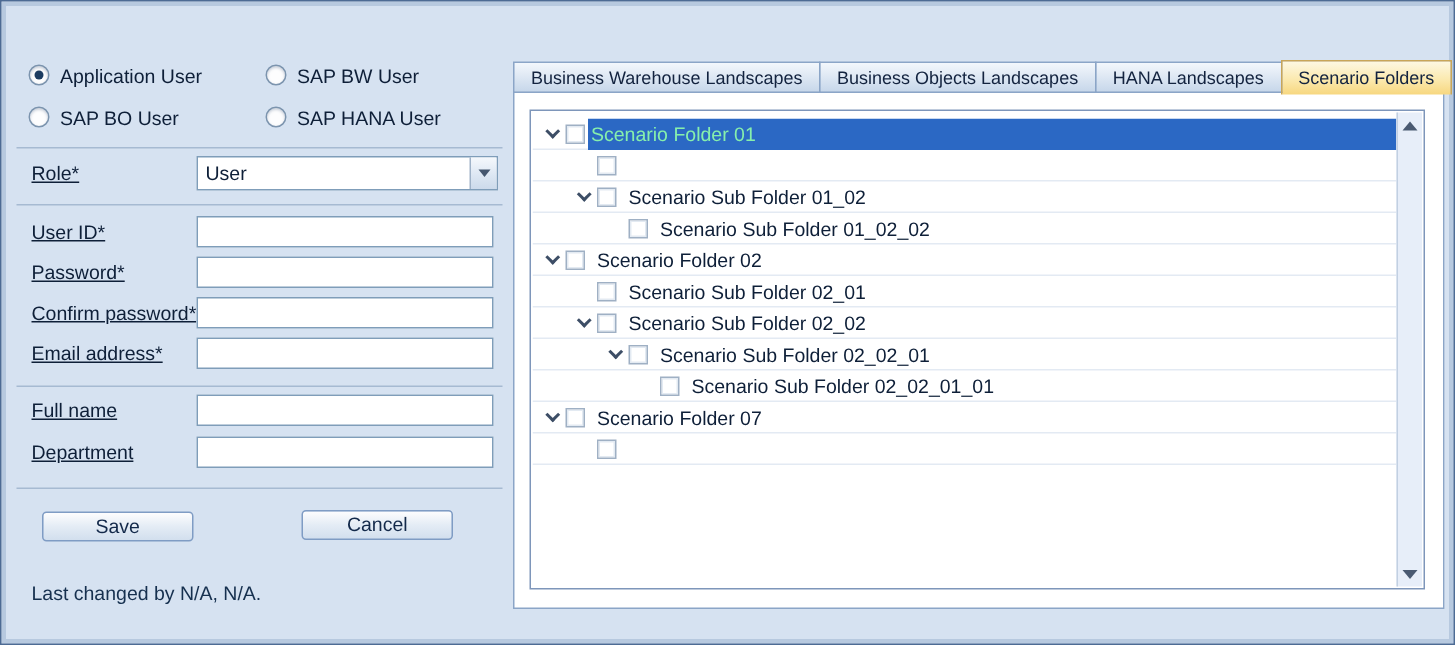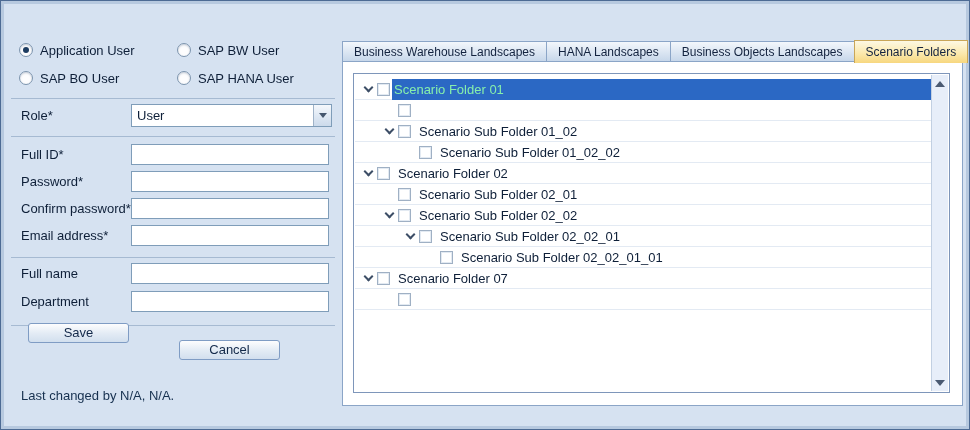--- a/index.html
+++ b/index.html
@@ -21,21 +21,21 @@
   .wc-restore::before{content:"";position:absolute;left:5px;top:5px;width:3px;height:2px;background:#b7c6dc;z-index:1;}
   .wc-close::before,.wc-close::after{content:"";position:absolute;left:1px;top:5px;width:13px;height:2.5px;background:#b7c6dc;border-radius:1px;}
   .wc-close::before{transform:rotate(45deg);}
   .wc-close::after{transform:rotate(-45deg);}
   
   .uopt{position:absolute;display:flex;align-items:center;gap:7px;height:16px;cursor:default;}
   .radio{width:14px;height:14px;border-radius:50%;background:#fdfdfe;border:1px solid #7c94ae;
     position:relative;flex:0 0 auto;box-shadow:inset 0 1px 2px rgba(90,110,140,.35);}
   .uopt.on .radio::after{content:"";position:absolute;left:3px;top:3px;width:6px;height:6px;border-radius:50%;background:#1d3c61;}
   .sep{position:absolute;left:10px;width:324px;height:1px;background:#a6bad2;}
-  .flabel{position:absolute;left:20px;height:21px;line-height:21px;white-space:nowrap;}
+  .flabel{position:absolute;left:20px;height:21px;line-height:21px;white-space:nowrap;text-decoration:underline;}
   .tinput{position:absolute;left:130px;width:198px;height:21px;border:1px solid #7f9db9;background:#fff;
     font-family:"Liberation Sans",sans-serif;font-size:13px;padding:0 4px;color:#0e1f38;}
   .combo{position:absolute;left:130px;top:103px;width:201px;height:23px;border:1px solid #7f9db9;background:#fff;
     display:flex;align-items:stretch;}
   .combo-val{flex:1;padding:0 5px;line-height:21px;}
   .combo-btn{width:18px;border-left:1px solid #9fb2c8;background:linear-gradient(#f5f8fc,#dde7f3 55%,#ccdaeb);
     display:flex;align-items:center;justify-content:center;cursor:pointer;}
   .tri-down{width:0;height:0;border-left:4px solid transparent;border-right:4px solid transparent;border-top:5px solid #44566e;}
   .btn{position:absolute;height:20px;width:101px;border:1px solid #7f9cc4;border-radius:3px;
     background:linear-gradient(#fdfdfe,#e4ecf5 50%,#d2dfee);font-family:"Liberation Sans",sans-serif;
@@ -96,47 +96,47 @@
   <span class="flabel" style="top:104px;">Role*</span>
   <div class="combo">
     <span class="combo-val">User</span>
     <span class="combo-btn">
         <span class="tri-down"></span>
       </span>
   </div>
 
   <div class="sep" style="top:135px;"></div>
 
-  <span class="flabel" style="top:143px;">Full ID*</span>
+  <span class="flabel" style="top:143px;">User ID*</span>
   <input class="tinput" style="top: 143px;" value="">
   <span class="flabel" style="top:170px;">Password*</span>
   <input class="tinput" style="top: 170px;" value="">
   <span class="flabel" style="top:197px;">Confirm password*</span>
   <input class="tinput" style="top: 197px;" value="">
   <span class="flabel" style="top:224px;">Email address*</span>
   <input class="tinput" style="top: 224px;" value="">
 
   <div class="sep" style="top:256px;"></div>
 
   <span class="flabel" style="top:262px;">Full name</span>
   <input class="tinput" style="top: 262px;" value="">
   <span class="flabel" style="top:290px;">Department</span>
   <input class="tinput" style="top: 290px;" value="">
 
   <div class="sep" style="top:324px;"></div>
 
-  <button class="btn" style="left:27px;top:322px;">Save</button>
-  <button class="btn" style="left:178px;top:339px;">Cancel</button>
+  <button class="btn" style="left:27px;top:340px;">Save</button>
+  <button class="btn" style="left:200px;top:339px;">Cancel</button>
 
   <div class="footer-note">Last changed by N/A, N/A.</div>
 
   <div class="tabbar">
     <div class="tab">Business Warehouse Landscapes</div>
+    <div class="tab">Business Objects Landscapes</div>
     <div class="tab">HANA Landscapes</div>
-    <div class="tab">Business Objects Landscapes</div>
     <div class="tab active">Scenario Folders</div>
   </div>
   <div class="tabpanel"></div>
 
   <div class="treepanel">
     <div class="treerows" id="tree">
         <div class="trow sel">
           <span class="ind" style="width: 6px;"></span>
           <span class="chev">
             <span class="chevg"></span>

